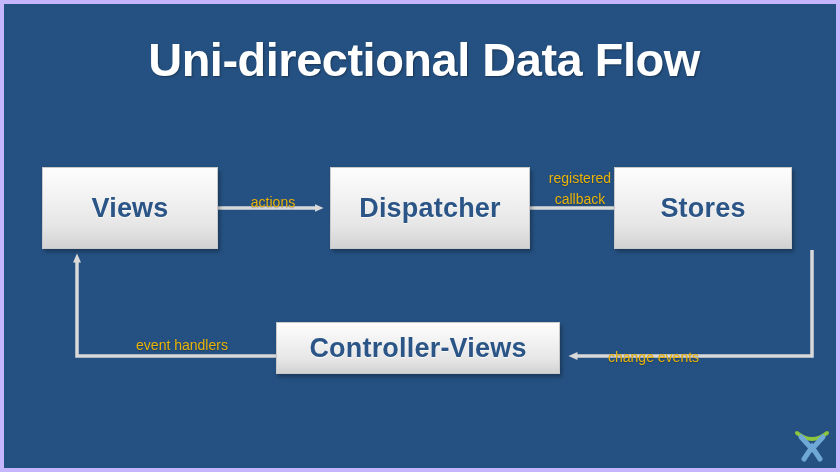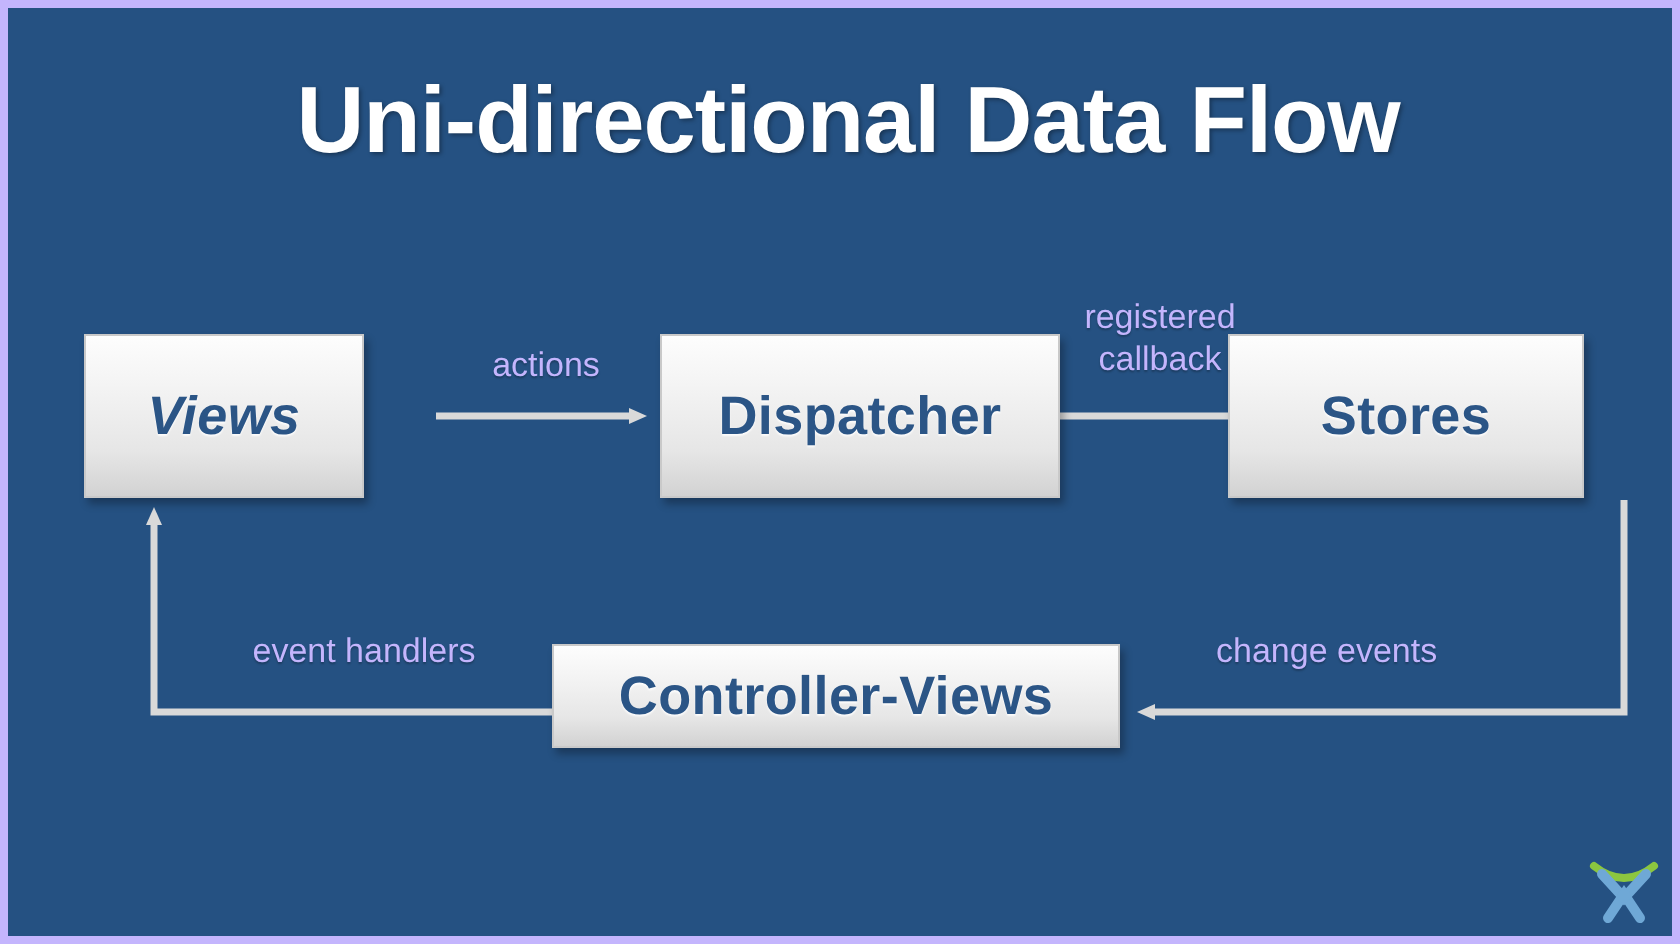--- a/index.html
+++ b/index.html
@@ -47,41 +47,42 @@
     align-items: center;
     justify-content: center;
     color: #2b5586;
     font-family: "Liberation Sans", sans-serif;
     font-weight: bold;
     font-size: 27px;
     letter-spacing: 0.2px;
     text-shadow: 0 1px 1px rgba(255,255,255,0.85);
     user-select: none;
   }
-  #node-views        { left: 38px;  top: 163px; width: 140px; height: 82px; font-style: italic; }
+  #node-views        { left: 38px;  top: 163px; width: 176px; height: 82px; }
   #node-dispatcher   { left: 326px; top: 163px; width: 200px; height: 82px; }
   #node-stores       { left: 610px; top: 163px; width: 178px; height: 82px; }
   #node-controller   { left: 272px; top: 318px; width: 284px; height: 52px; }
 
   
   .conn-label {
     position: absolute;
-    color: #c4b5fd;
+    color: #eab308;
     font-family: "Liberation Sans", sans-serif;
-    font-size: 17px;
+    font-size: 14px;
     line-height: 21px;
     text-align: center;
     white-space: pre-line;
     user-select: none;
     text-shadow: 0 1px 1px rgba(0,0,0,0.25);
+    margin-top: 20px;
   }
   #label-actions    { left: 214px; top: 168px; width: 110px; }
   #label-registered { left: 506px; top: 144px; width: 140px; }
   #label-events     { left: 90px;  top: 311px; width: 176px; text-align: center; }
-  #label-change     { left: 604px; top: 311px; width: 190px; text-align: left; }
+  #label-change     { left: 604px; top: 323px; width: 190px; text-align: left; }
 
   
   #arrows {
     position: absolute;
     left: 0; top: 0;
     width: 840px; height: 472px;
     pointer-events: none;
   }
 </style>
 </head>

